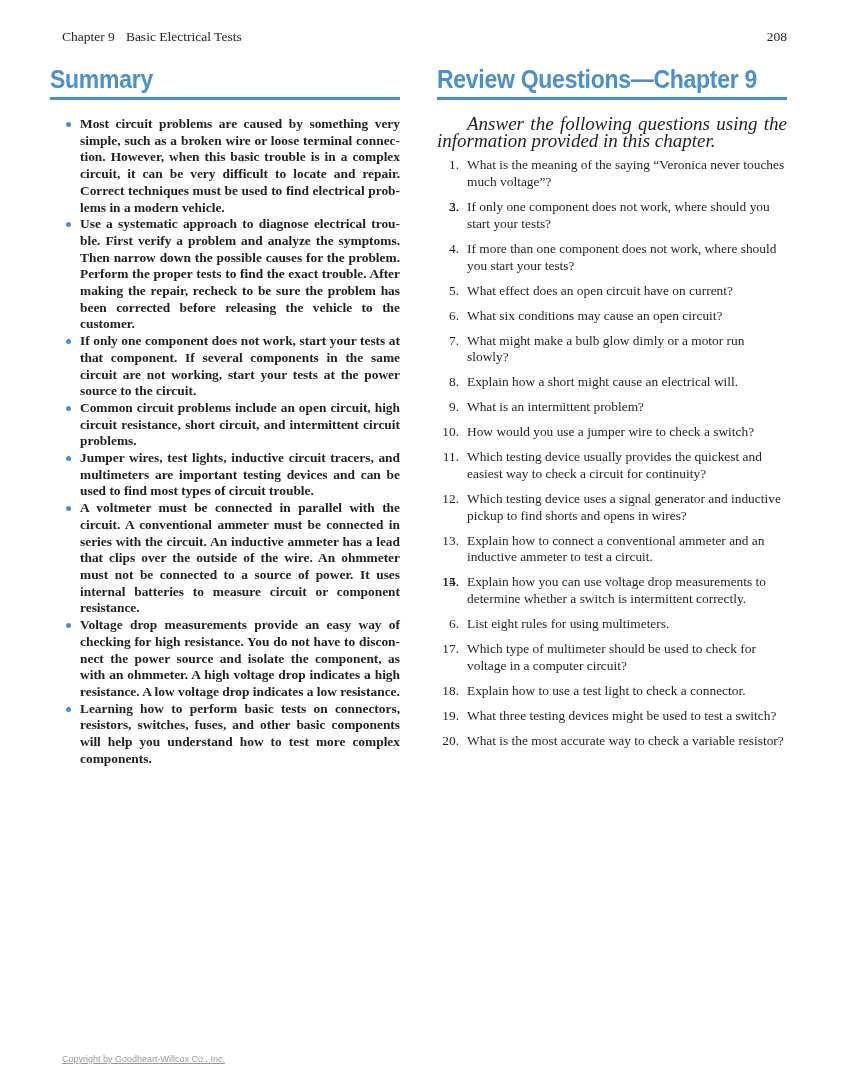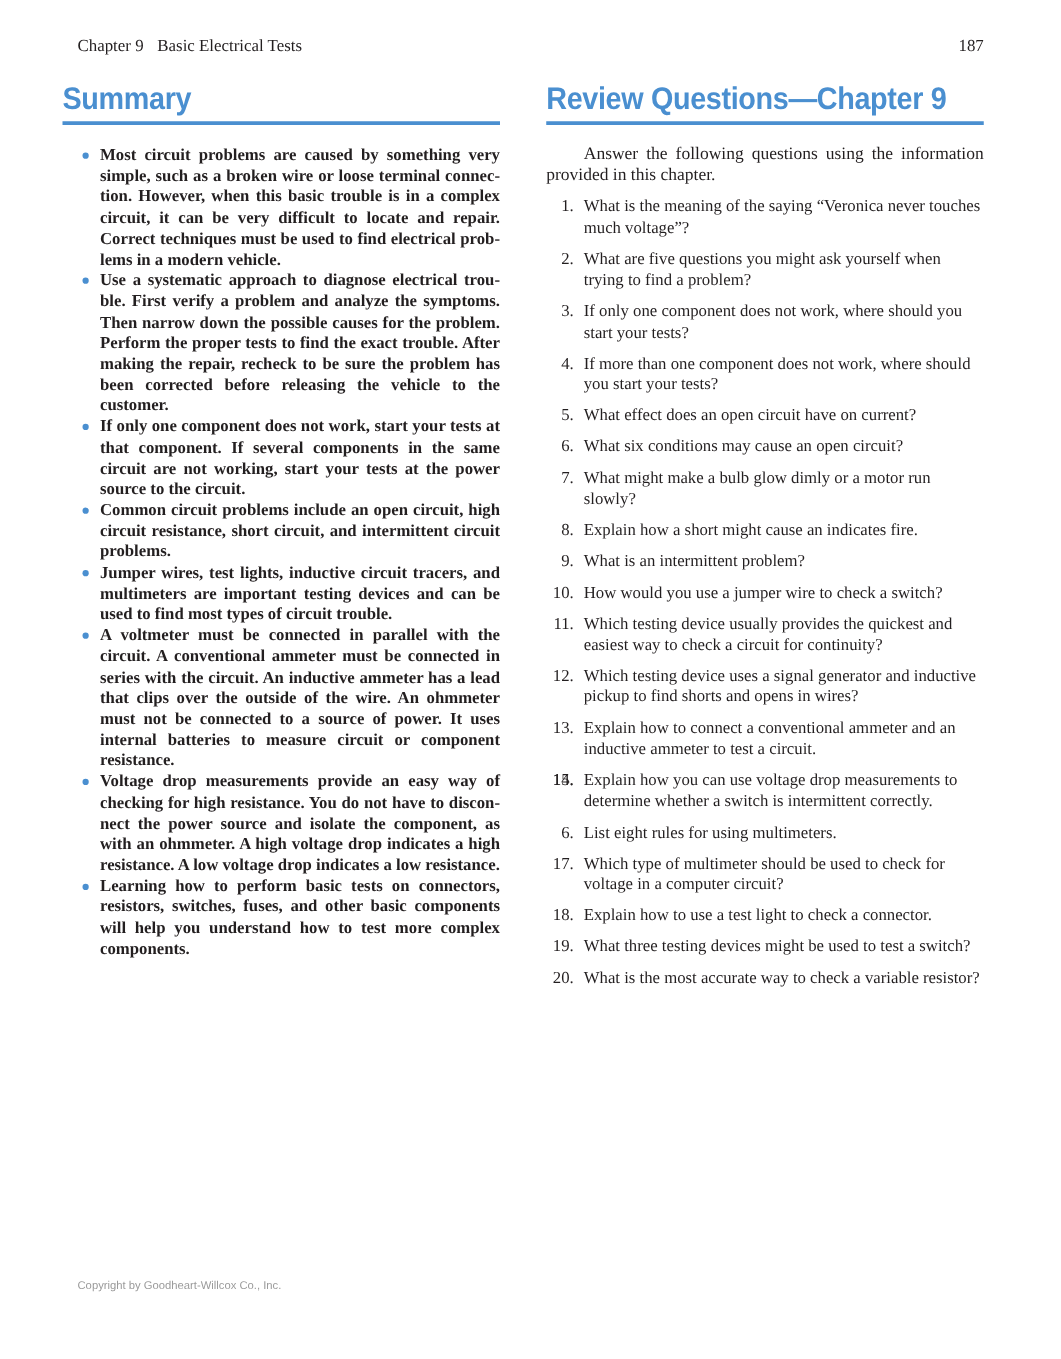--- a/index.html
+++ b/index.html
@@ -80,21 +80,22 @@
       position: absolute;
       left: 16px;
       top: 6px;
       width: 5px;
       height: 5px;
       border-radius: 50%;
       background: #4a8fd0;
     }
     .intro {
       margin: 16px 0 0 0;
-      font-size: 14px;
+      font-style: italic;
+      font-size: 19px;
       line-height: 16.7px;
       text-align: justify;
       text-indent: 30px;
     }
     .questions {
       list-style: none;
       margin: 8px 0 0 0;
       padding: 0;
       font-size: 13.4px;
       line-height: 16.7px;
@@ -106,32 +107,33 @@
     }
     .questions .num {
       position: absolute;
       left: 0;
       width: 22px;
       text-align: right;
     }
     .footer {
       position: absolute;
       left: 62px;
-      top: 1023px;
+      top: 1054px;
       font-family: "Liberation Sans", "DejaVu Sans", sans-serif;
       font-size: 9px;
       color: #9a9a9a;
+      text-decoration: underline;
     }
   </style>
 </head>
 <body>
 
 <div class="running-head">
   <span class="chap"><span>Chapter 9</span><span class="gap"></span><span>Basic Electrical Tests</span></span>
-  <span class="page-num">187</span>
+  <span class="page-num">208</span>
 </div>
 
 <div class="col left">
   <h2 class="section-title">Summary</h2>
   <div class="rule"></div>
   <ul class="summary-list">
     <li><span class="bullet"></span><span>Most circuit problems are caused by something very simple, such as a broken wire or loose terminal connec­tion. However, when this basic trouble is in a complex circuit, it can be very difficult to locate and repair. Correct techniques must be used to find electrical prob­lems in a modern vehicle.</span></li>
     <li><span class="bullet"></span><span>Use a systematic approach to diagnose electrical trou­ble. First verify a problem and analyze the symptoms. Then narrow down the possible causes for the problem. Perform the proper tests to find the exact trouble. After making the repair, recheck to be sure the problem has been corrected before releasing the vehicle to the customer.</span></li>
     <li><span class="bullet"></span><span>If only one component does not work, start your tests at that component. If several components in the same circuit are not working, start your tests at the power source to the circuit.</span></li>
     <li><span class="bullet"></span><span>Common circuit problems include an open circuit, high circuit resistance, short circuit, and intermittent circuit problems.</span></li>
@@ -141,27 +143,27 @@
     <li><span class="bullet"></span><span>Learning how to perform basic tests on connectors, resistors, switches, fuses, and other basic components will help you understand how to test more complex components.</span></li>
   </ul>
 </div>
 
 <div class="col right">
   <h2 class="section-title">Review Questions—Chapter 9</h2>
   <div class="rule"></div>
   <p class="intro">Answer the following questions using the information provided in this chapter.</p>
   <ol class="questions">
     <li><span class="num">1.</span><span>What is the meaning of the saying “Veronica never touches much voltage”?</span></li>
-    <li><span class="num">2.</span><span>What are five questions you might ask yourself when trying to find a problem?</span></li>
+    <li><span class="num">2.</span></li>
     <li><span class="num">3.</span><span>If only one component does not work, where should you start your tests?</span></li>
     <li><span class="num">4.</span><span>If more than one component does not work, where should you start your tests?</span></li>
     <li><span class="num">5.</span><span>What effect does an open circuit have on current?</span></li>
     <li><span class="num">6.</span><span>What six conditions may cause an open circuit?</span></li>
     <li><span class="num">7.</span><span>What might make a bulb glow dimly or a motor run slowly?</span></li>
-    <li><span class="num">8.</span><span>Explain how a short might cause an indicates fire.</span></li>
+    <li><span class="num">8.</span><span>Explain how a short might cause an electrical will.</span></li>
     <li><span class="num">9.</span><span>What is an intermittent problem?</span></li>
     <li><span class="num">10.</span><span>How would you use a jumper wire to check a switch?</span></li>
     <li><span class="num">11.</span><span>Which testing device usually provides the quickest and easiest way to check a circuit for continuity?</span></li>
     <li><span class="num">12.</span><span>Which testing device uses a signal generator and inductive pickup to find shorts and opens in wires?</span></li>
     <li><span class="num">13.</span><span>Explain how to connect a conventional ammeter and an inductive ammeter to test a circuit.</span></li>
     <li><span class="num">14.</span></li>
     <li><span class="num">15.</span><span>Explain how you can use voltage drop measurements to determine whether a switch is intermittent correctly.</span></li>
     <li><span class="num">6.</span><span>List eight rules for using multimeters.</span></li>
     <li><span class="num">17.</span><span>Which type of multimeter should be used to check for voltage in a computer circuit?</span></li>
     <li><span class="num">18.</span><span>Explain how to use a test light to check a connector.</span></li>

